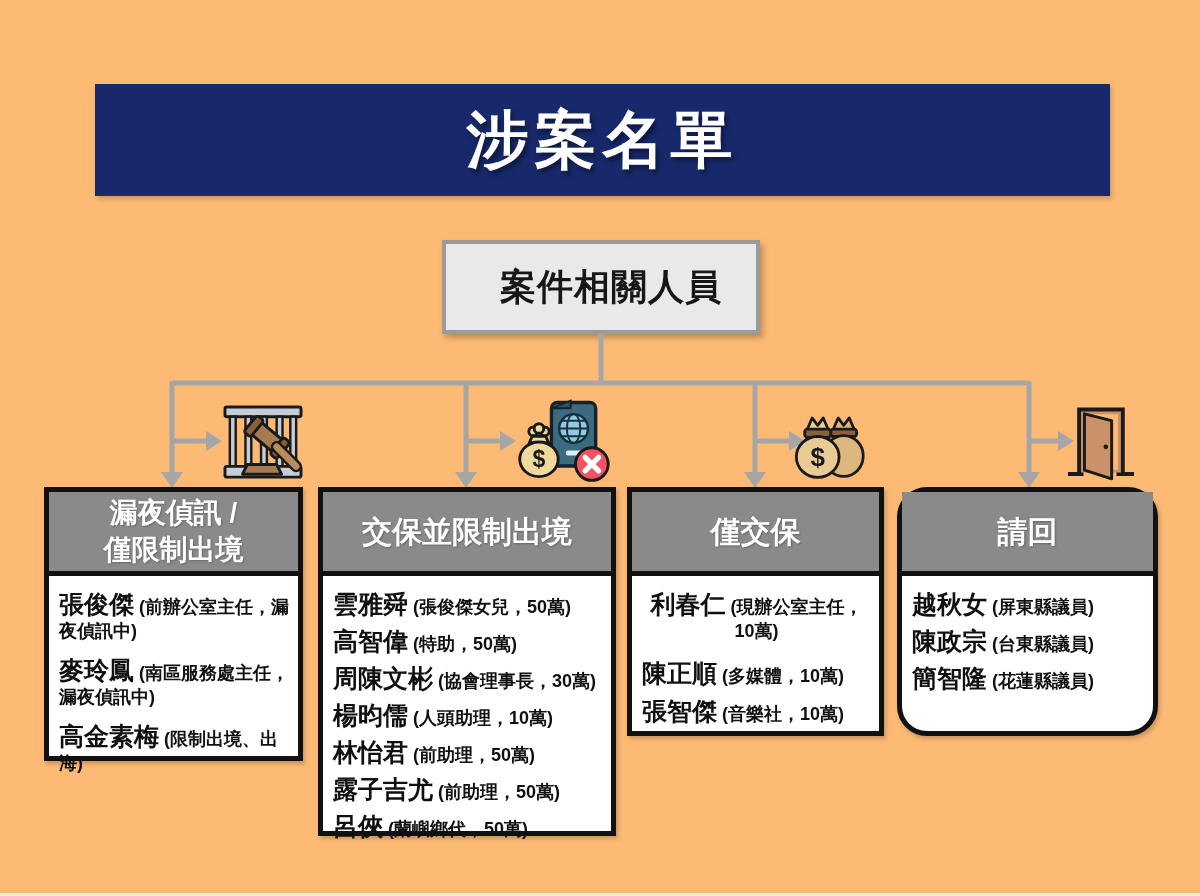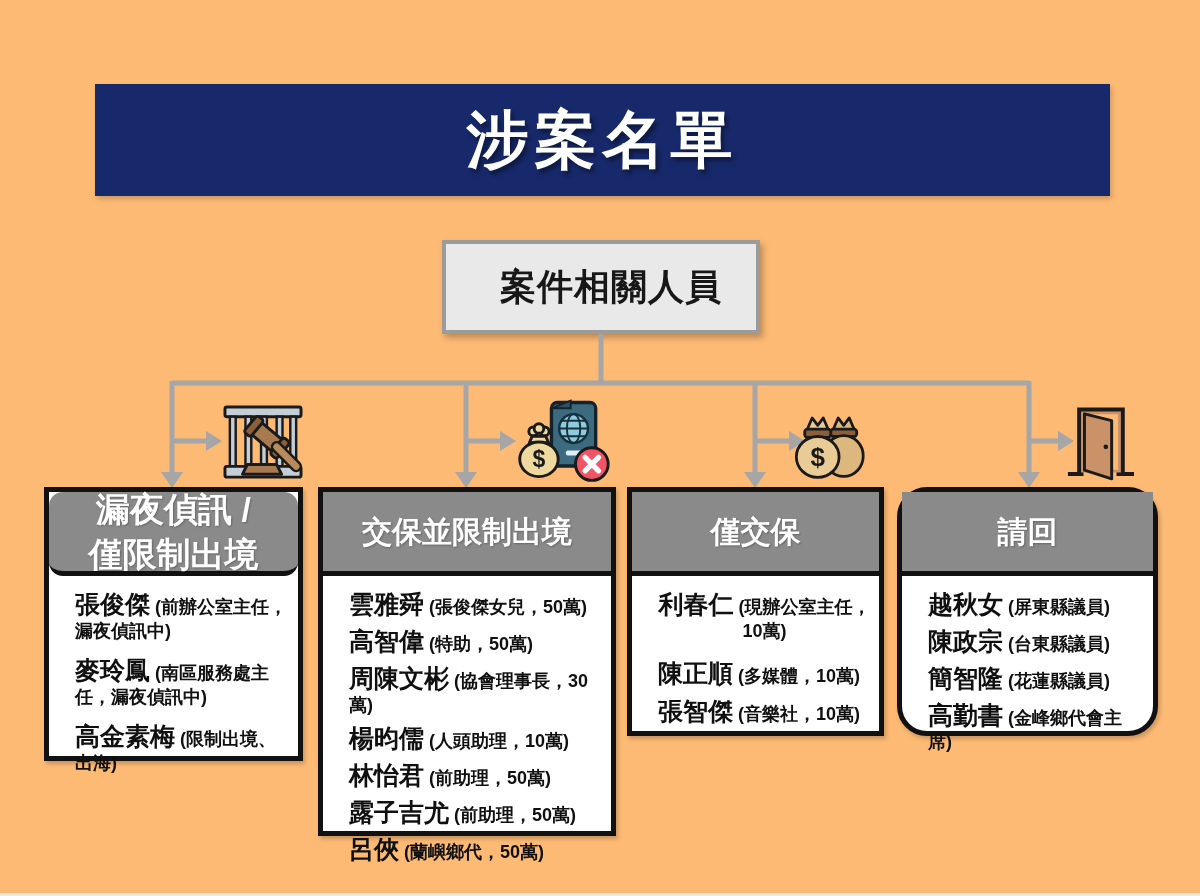--- a/index.html
+++ b/index.html
@@ -27,27 +27,27 @@
   svg.connectors{position:absolute;left:0;top:0;pointer-events:none;}
 
   .icon{position:absolute;}
 
   .cat-box{position:absolute;border:5px solid var(--box-border);background:#fff;
     box-shadow:2px 3px 4px rgba(0,0,0,.2);}
   .cat-head{background:var(--header-bg);color:#fff;font-weight:900;text-align:center;
     display:flex;align-items:center;justify-content:center;height:84px;
     border-bottom:5px solid var(--box-border);white-space:pre-line;line-height:1.3;
     text-shadow:1px 1px 2px rgba(0,0,0,.25);}
-  .cat-body{padding:12px 8px 8px 26px;}
+  .cat-body{padding:12px 8px 8px 10px;}
   .person{line-height:1.28;color:#101010;}
   .p-name{font-weight:900;font-size:25px;}
   .p-detail{font-weight:700;font-size:18px;}
 
   .box-0{left:44px;top:487px;width:259px;height:274px;}
-  .box-0 .cat-head{font-size:34px;border-radius:14px;}
+  .box-0 .cat-head{font-size:28px;}
   .box-0 .person{margin-bottom:11px;}
   .box-1{left:318px;top:487px;width:298px;height:349px;}
   .box-1 .cat-head{font-size:30px;}
   .box-1 .person{margin-bottom:5px;}
   .box-2{left:627px;top:487px;width:257px;height:249px;}
   .box-2 .cat-head{font-size:30px;}
   .box-2 .person{margin-bottom:6px;}
   .box-2 .person:first-child{margin-bottom:14px;}
   .box-3{left:897px;top:487px;width:261px;height:249px;border-radius:30px;}
   .box-3 .cat-head{font-size:30px;}
@@ -185,18 +185,17 @@
         <div class="person"><span class="p-name">張智傑</span><span class="p-detail"> (音樂社，10萬)</span></div>
       </div>
   </div>
 
   <div class="cat-box box-3">
     <div class="cat-head">請回</div>
     <div class="cat-body">
         <div class="person"><span class="p-name">越秋女</span><span class="p-detail"> (屏東縣議員)</span></div>
         <div class="person"><span class="p-name">陳政宗</span><span class="p-detail"> (台東縣議員)</span></div>
         <div class="person"><span class="p-name">簡智隆</span><span class="p-detail"> (花蓮縣議員)</span></div>
-        <div class="person"><span class="p-name">高勤書</span><span class="p-detail"> (金峰鄉代會主席)</span></div>
       </div>
   </div>
 
   <div class="bottom-strip"></div>
 </div>
 
 </body></html>

